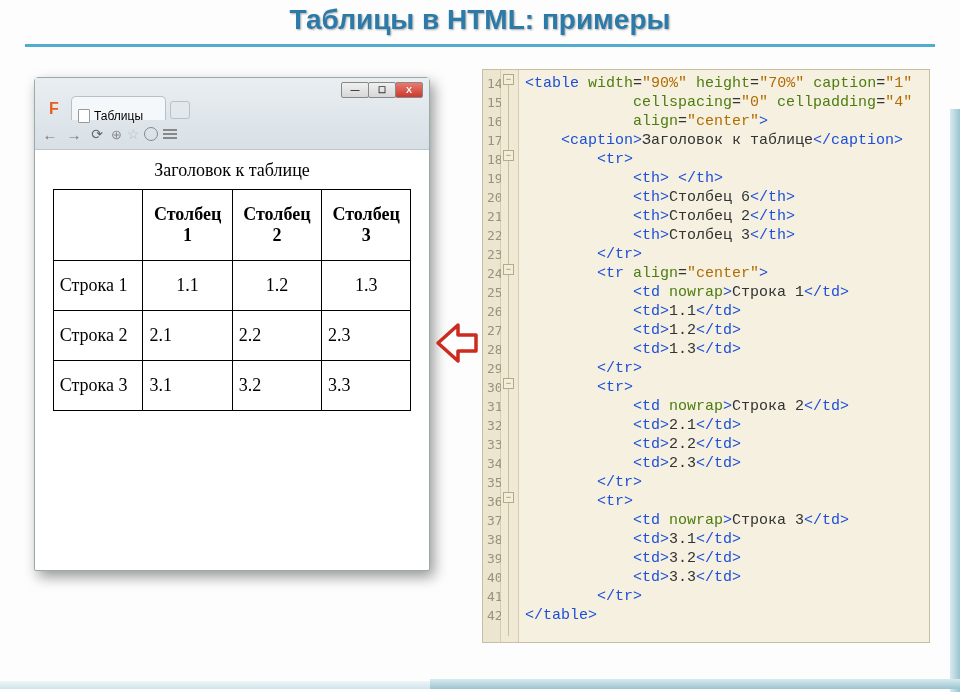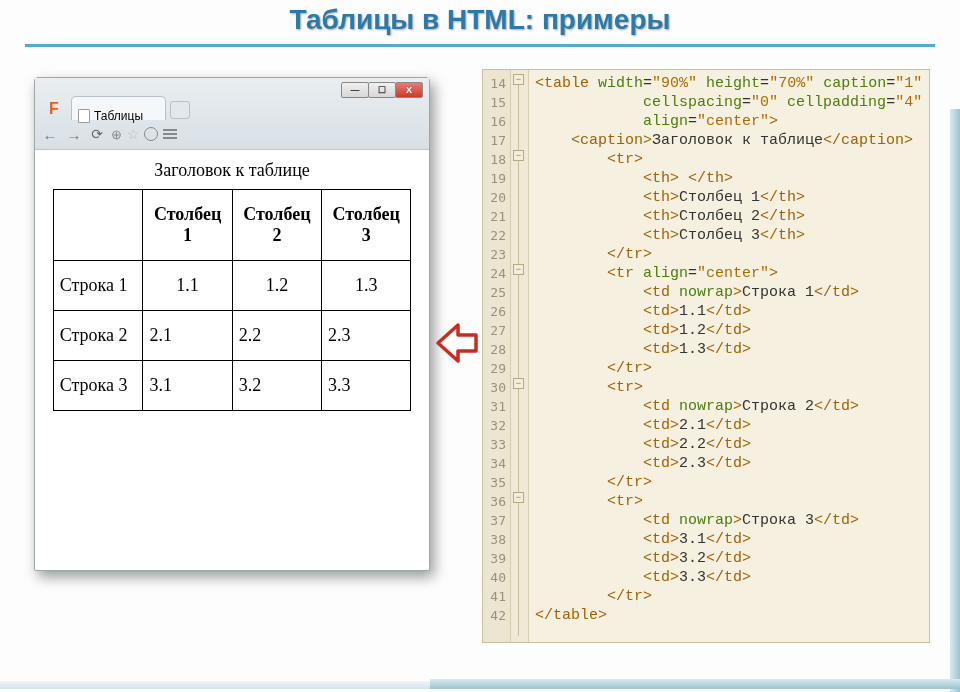--- a/index.html
+++ b/index.html
@@ -177,21 +177,21 @@
     top: 10px;
     width: 448px;
     height: 574px;
     background: #f5f0df;
     border: 1px solid #c8bfa1;
     display: flex;
     font-size: 15px;
     line-height: 19px;
   }
   .gutter {
-    width: 28px;
+    width: 18px;
     background: #ece6d0;
     border-right: 1px solid #d6cdb0;
     color: #9a9278;
     text-align: right;
     padding: 4px 4px 4px 4px;
     font-family: Consolas, monospace;
     font-size: 13px;
   }
   .foldcol {
     width: 18px;
@@ -207,21 +207,21 @@
     font-size:9px;line-height:9px;text-align:center;color:#8a7f5e;
   }
   .code {
     flex:1;
     padding: 4px 6px;
     font-family: Consolas, "Courier New", monospace;
     white-space: pre;
     color: #333;
     overflow: hidden;
   }
-  .tag { color: #a16207; font-family: Liberation Mono, monospace; }
+  .tag { color: #1d4ed8; font-family: Liberation Mono, monospace; }
   .attr { color: #4d7c0f; }
   .val { color: #b26b00; }
   .txt { color: #333; }
 
   
   .frame-right {
     position:absolute;right:0;top:50px;width:10px;height:640px;
     background:linear-gradient(90deg,#d8eaef,#9bc4cf);
   }
   .frame-bottom {
@@ -351,21 +351,21 @@
       <div class="fold-box" style="top:194px;">−</div>
       <div class="fold-box" style="top:308px;">−</div>
       <div class="fold-box" style="top:422px;">−</div>
     </div>
     <div class="code" id="code"><span class="tag">&lt;table</span> <span class="attr">width</span>=<span class="val">"90%"</span> <span class="attr">height</span>=<span class="val">"70%"</span> <span class="attr">caption</span>=<span class="val">"1"</span>
             <span class="attr">cellspacing</span>=<span class="val">"0"</span> <span class="attr">cellpadding</span>=<span class="val">"4"</span>
             <span class="attr">align</span>=<span class="val">"center"</span><span class="tag">&gt;</span>
     <span class="tag">&lt;caption&gt;</span><span class="txt">Заголовок к таблице</span><span class="tag">&lt;/caption&gt;</span>
         <span class="tag">&lt;tr&gt;</span>
             <span class="tag">&lt;th&gt;</span> <span class="tag">&lt;/th&gt;</span>
-            <span class="tag">&lt;th&gt;</span><span class="txt">Столбец 1</span><span class="tag">&lt;/th&gt;</span>
+            <span class="tag">&lt;th&gt;</span><span class="txt">Столбец 6</span><span class="tag">&lt;/th&gt;</span>
             <span class="tag">&lt;th&gt;</span><span class="txt">Столбец 2</span><span class="tag">&lt;/th&gt;</span>
             <span class="tag">&lt;th&gt;</span><span class="txt">Столбец 3</span><span class="tag">&lt;/th&gt;</span>
         <span class="tag">&lt;/tr&gt;</span>
         <span class="tag">&lt;tr</span> <span class="attr">align</span>=<span class="val">"center"</span><span class="tag">&gt;</span>
             <span class="tag">&lt;td</span> <span class="attr">nowrap</span><span class="tag">&gt;</span><span class="txt">Строка 1</span><span class="tag">&lt;/td&gt;</span>
             <span class="tag">&lt;td&gt;</span><span class="txt">1.1</span><span class="tag">&lt;/td&gt;</span>
             <span class="tag">&lt;td&gt;</span><span class="txt">1.2</span><span class="tag">&lt;/td&gt;</span>
             <span class="tag">&lt;td&gt;</span><span class="txt">1.3</span><span class="tag">&lt;/td&gt;</span>
         <span class="tag">&lt;/tr&gt;</span>
         <span class="tag">&lt;tr&gt;</span>

